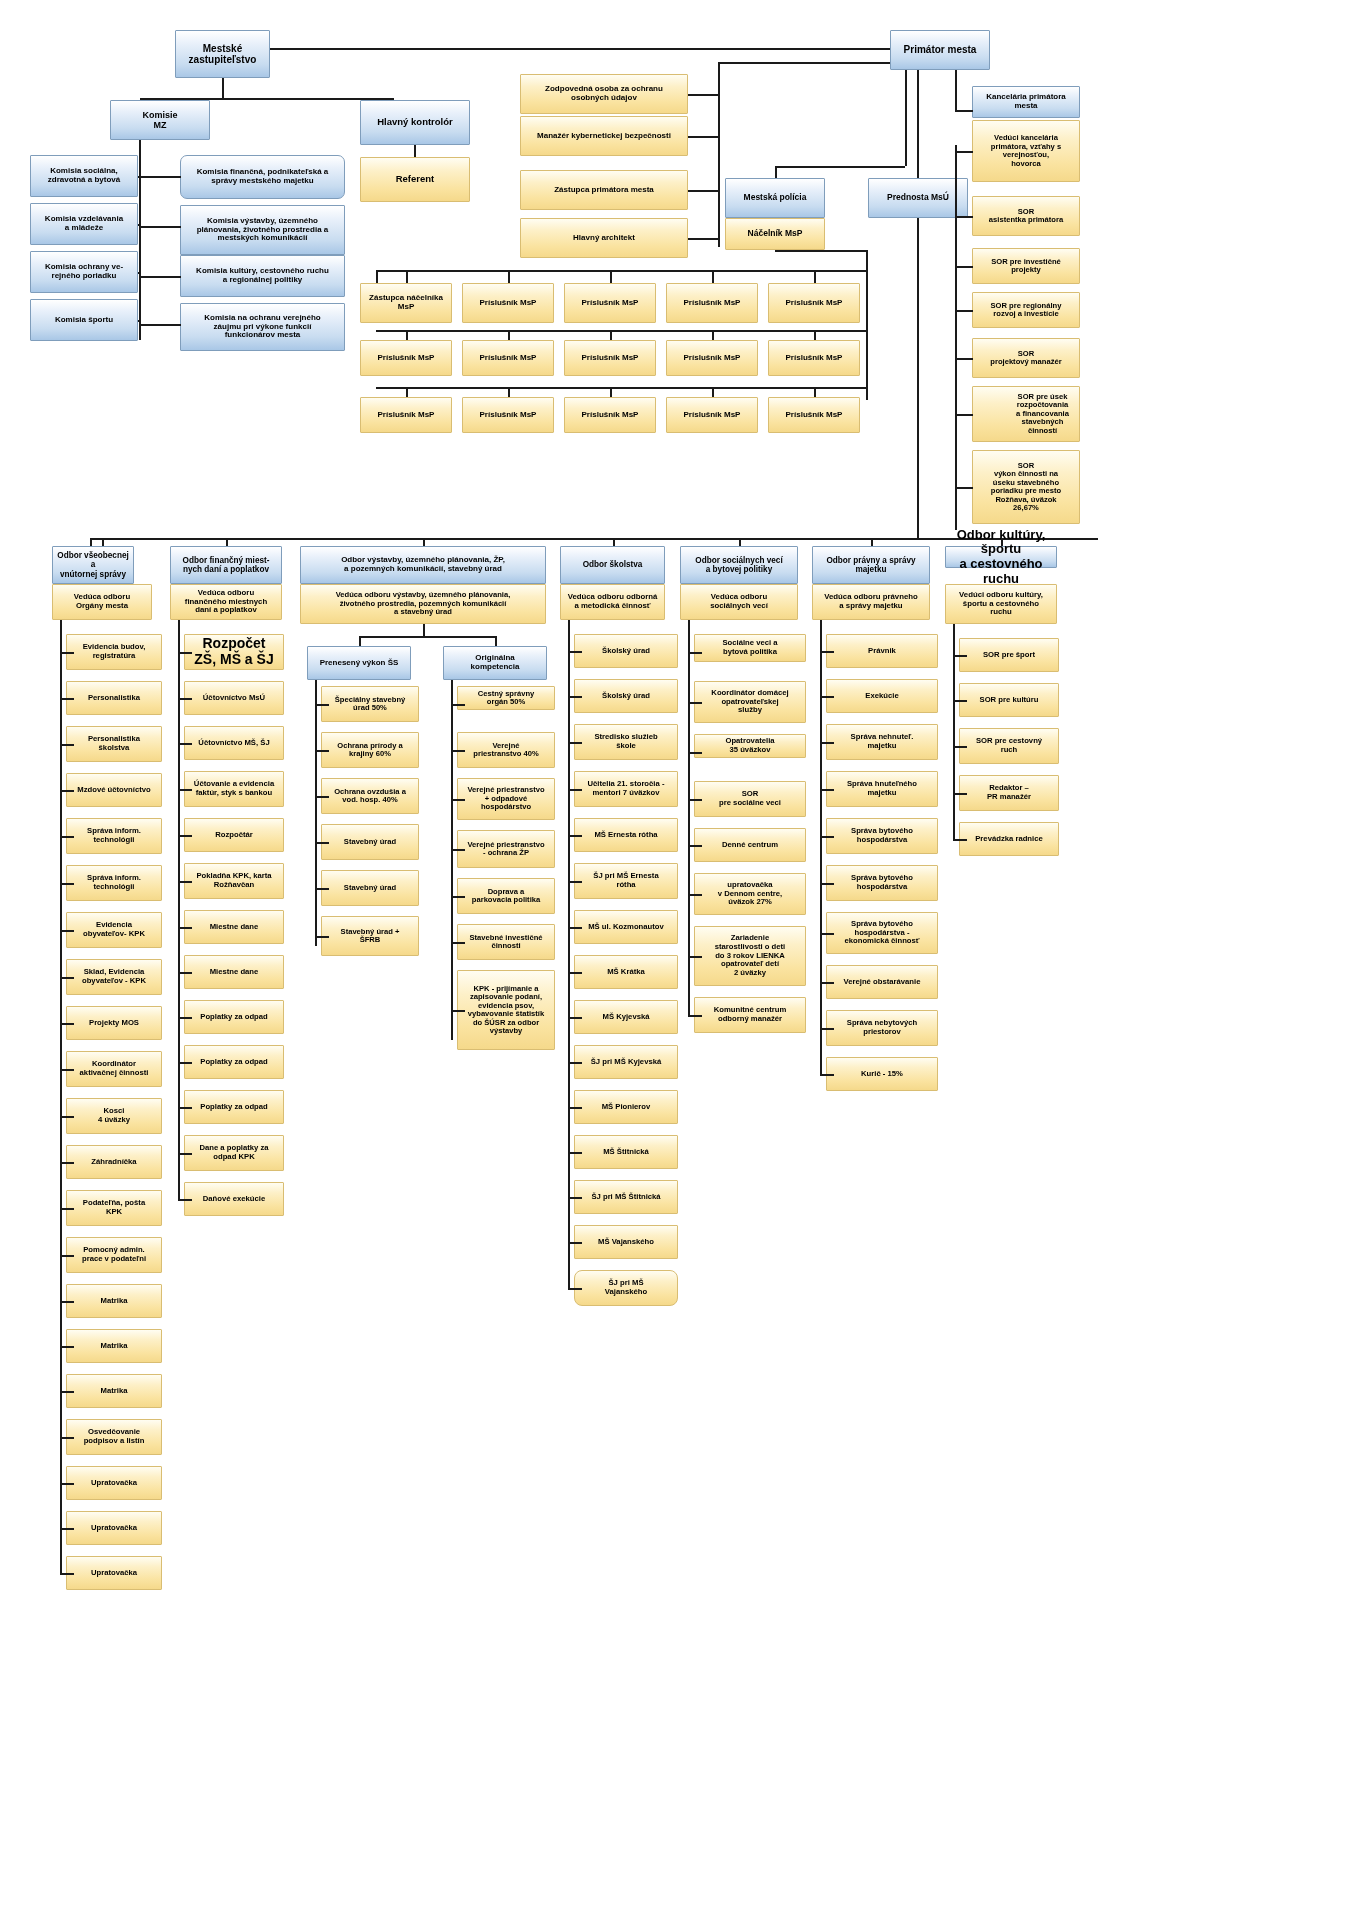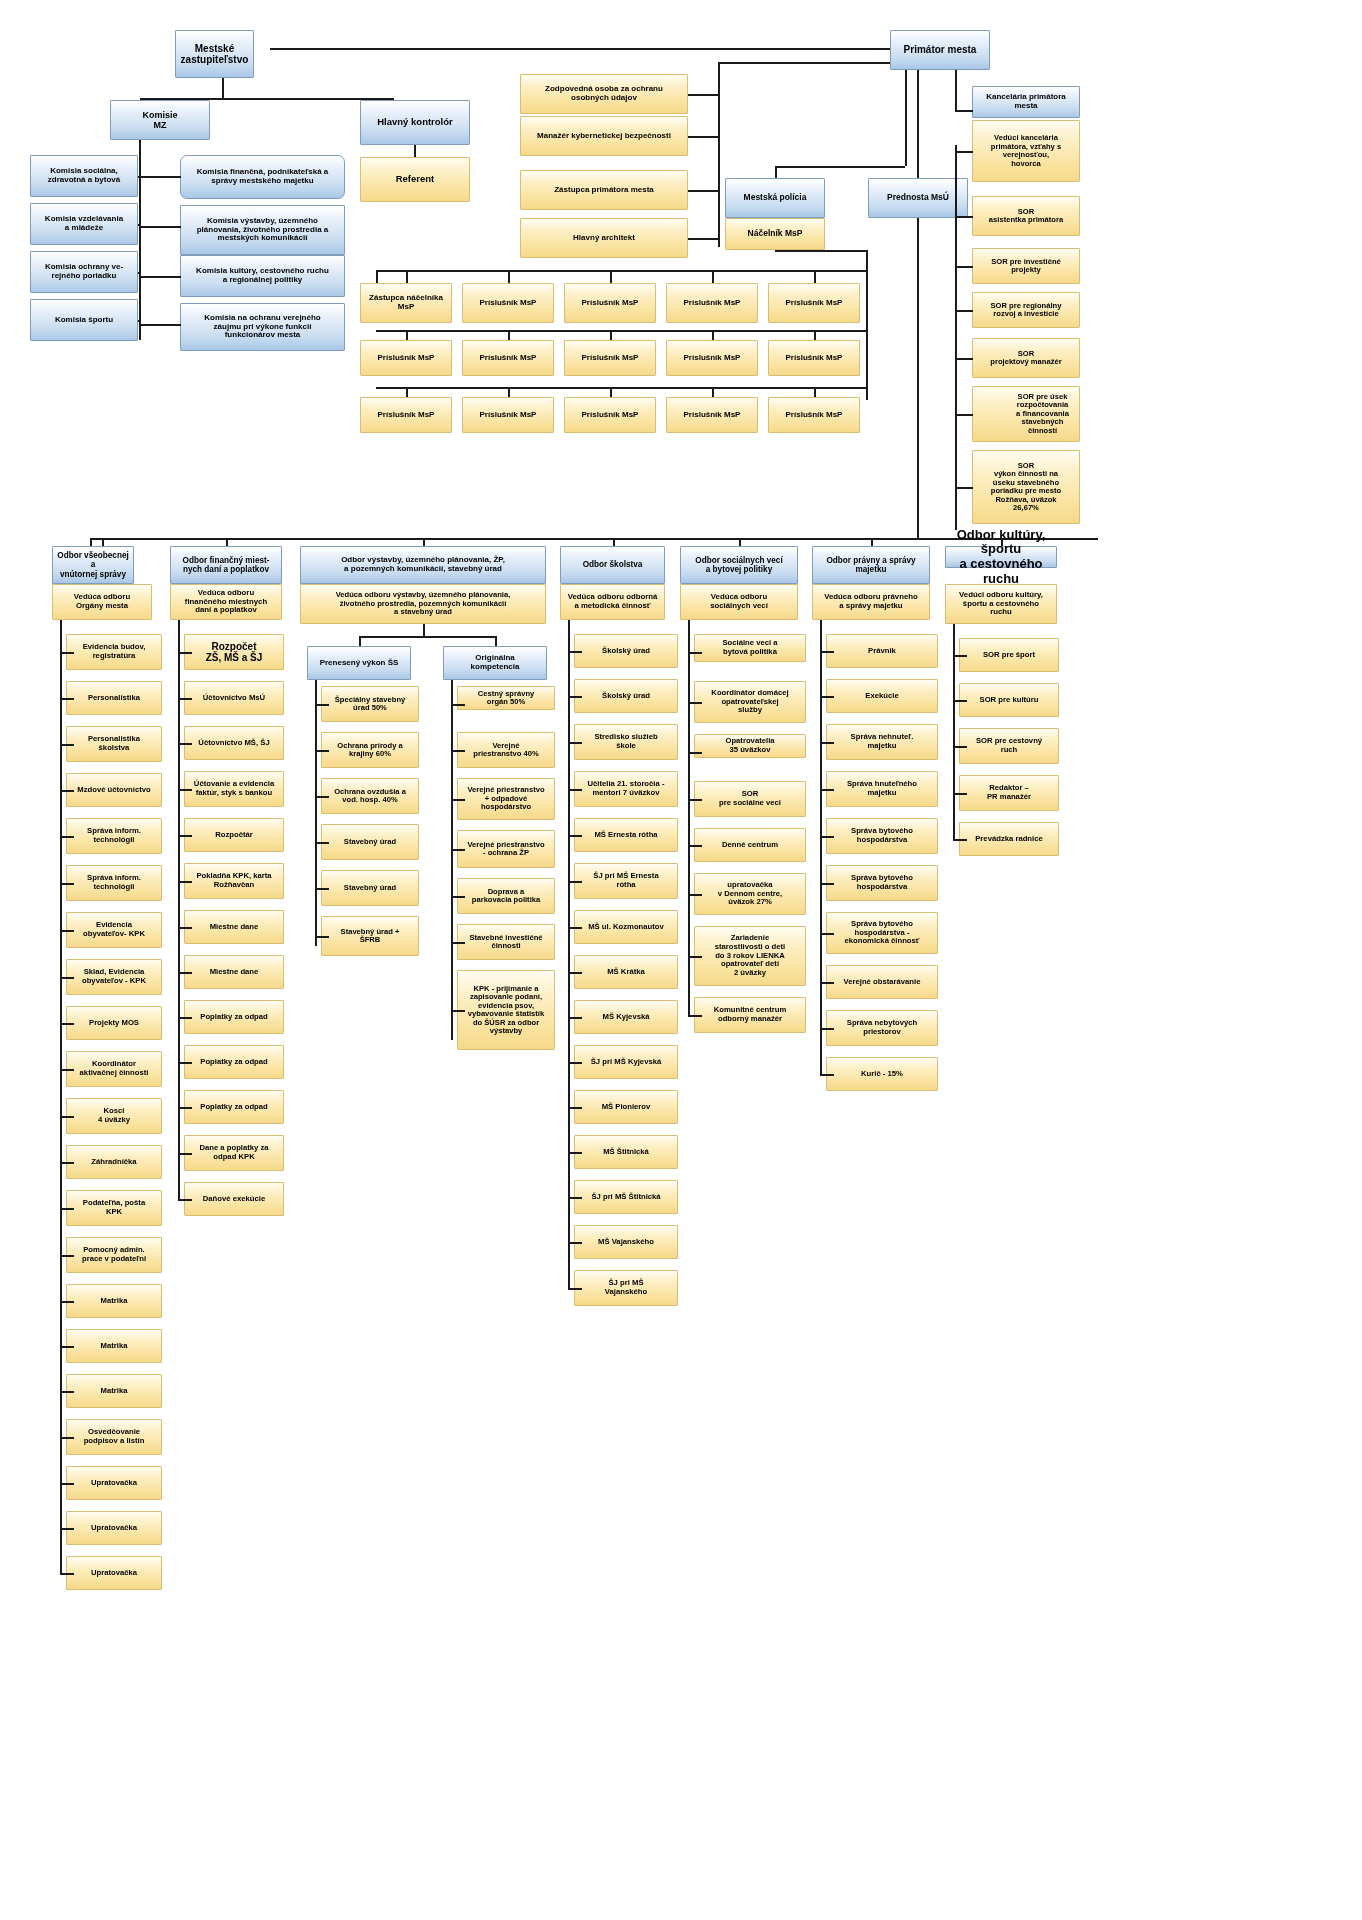--- a/index.html
+++ b/index.html
@@ -15,21 +15,21 @@
   .gold{background:linear-gradient(to bottom,#fffdf2 0%,#fdf0c8 30%,#fae3a0 72%,#f5d98b 100%);
         border-color:#d9bd72;}
   .ln{position:absolute;background:#1a1a1a;}
   .lnh{height:2px;}
   .lnv{width:2px;}
 </style>
 </head>
 <body>
 
 <div id="canvas">
-    <div class="node blue" style="left: 175px; top: 30px; width: 79px; height: 48px; font-size: 10px;">Mestské<br>zastupiteľstvo</div>
+    <div class="node blue" style="left: 175px; top: 30px; width: 95px; height: 48px; font-size: 10px;">Mestské<br>zastupiteľstvo</div>
     <div class="node blue" style="left: 890px; top: 30px; width: 100px; height: 40px; font-size: 10px;">Primátor mesta</div>
     <div class="ln lnh" style="left: 270px; top: 48px; width: 620px;"></div>
     <div class="ln lnv" style="left: 888px; top: 48px; height: 2px;"></div>
     <div class="ln lnv" style="left: 222px; top: 78px; height: 22px;"></div>
     <div class="ln lnh" style="left: 140px; top: 98px; width: 252px;"></div>
     <div class="ln lnv" style="left: 140px; top: 98px; height: 14px;"></div>
     <div class="ln lnv" style="left: 392px; top: 98px; height: 14px;"></div>
     <div class="node blue" style="left: 110px; top: 100px; width: 100px; height: 40px; font-size: 9px;">Komisie<br>MZ</div>
     <div class="node blue" style="left: 360px; top: 100px; width: 110px; height: 45px; font-size: 9.5px;">Hlavný kontrolór</div>
     <div class="ln lnv" style="left: 414px; top: 145px; height: 12px;"></div>
@@ -169,21 +169,21 @@
     <div class="node gold" style="left: 66px; top: 1466px; width: 96px; height: 34px; font-size: 7.7px;">Upratovačka</div>
     <div class="ln lnh" style="left: 60px; top: 1483px; width: 14px;"></div>
     <div class="node gold" style="left: 66px; top: 1511px; width: 96px; height: 34px; font-size: 7.7px;">Upratovačka</div>
     <div class="ln lnh" style="left: 60px; top: 1528px; width: 14px;"></div>
     <div class="node gold" style="left: 66px; top: 1556px; width: 96px; height: 34px; font-size: 7.7px;">Upratovačka</div>
     <div class="ln lnh" style="left: 60px; top: 1573px; width: 14px;"></div>
     <div class="ln lnv" style="left: 60px; top: 620px; height: 953px;"></div>
     <div class="node blue" style="left: 170px; top: 546px; width: 112px; height: 38px; font-size: 8.2px;">Odbor finančný  miest-<br>nych daní a poplatkov</div>
     <div class="node gold" style="left: 170px; top: 584px; width: 112px; height: 36px; font-size: 7.8px;">Vedúca odboru<br>finančného miestnych<br>daní a poplatkov</div>
     <div class="ln lnv" style="left: 226px; top: 538px; height: 8px;"></div>
-    <div class="node gold" style="left: 184px; top: 634px; width: 100px; height: 36px; font-size: 10px;">Rozpočet<br>ZŠ, MŠ a ŠJ</div>
+    <div class="node gold" style="left: 184px; top: 634px; width: 100px; height: 36px; font-size: 14px;">Rozpočet<br>ZŠ, MŠ a ŠJ</div>
     <div class="ln lnh" style="left: 178px; top: 652px; width: 14px;"></div>
     <div class="node gold" style="left: 184px; top: 681px; width: 100px; height: 34px; font-size: 7.7px;">Účtovníctvo MsÚ</div>
     <div class="ln lnh" style="left: 178px; top: 698px; width: 14px;"></div>
     <div class="node gold" style="left: 184px; top: 726px; width: 100px; height: 34px; font-size: 7.7px;">Účtovníctvo MŠ, ŠJ</div>
     <div class="ln lnh" style="left: 178px; top: 743px; width: 14px;"></div>
     <div class="node gold" style="left: 184px; top: 771px; width: 100px; height: 36px; font-size: 7.7px;">Účtovanie a evidencia<br>faktúr, styk s bankou</div>
     <div class="ln lnh" style="left: 178px; top: 789px; width: 14px;"></div>
     <div class="node gold" style="left: 184px; top: 818px; width: 100px; height: 34px; font-size: 7.7px;">Rozpočtár</div>
     <div class="ln lnh" style="left: 178px; top: 835px; width: 14px;"></div>
     <div class="node gold" style="left: 184px; top: 863px; width: 100px; height: 36px; font-size: 7.7px;">Pokladňa KPK, karta<br>Rožňavčan</div>
@@ -266,21 +266,21 @@
     <div class="node gold" style="left: 574px; top: 1045px; width: 104px; height: 34px; font-size: 7.7px;">ŠJ pri MŠ Kyjevská</div>
     <div class="ln lnh" style="left: 568px; top: 1062px; width: 14px;"></div>
     <div class="node gold" style="left: 574px; top: 1090px; width: 104px; height: 34px; font-size: 7.7px;">MŠ Pionierov</div>
     <div class="ln lnh" style="left: 568px; top: 1107px; width: 14px;"></div>
     <div class="node gold" style="left: 574px; top: 1135px; width: 104px; height: 34px; font-size: 7.7px;">MŠ Štitnická</div>
     <div class="ln lnh" style="left: 568px; top: 1152px; width: 14px;"></div>
     <div class="node gold" style="left: 574px; top: 1180px; width: 104px; height: 34px; font-size: 7.7px;">ŠJ pri MŠ Štitnická</div>
     <div class="ln lnh" style="left: 568px; top: 1197px; width: 14px;"></div>
     <div class="node gold" style="left: 574px; top: 1225px; width: 104px; height: 34px; font-size: 7.7px;">MŠ Vajanského</div>
     <div class="ln lnh" style="left: 568px; top: 1242px; width: 14px;"></div>
-    <div class="node gold" style="left: 574px; top: 1270px; width: 104px; height: 36px; font-size: 7.7px;">ŠJ pri MŠ<br>Vajanského</div>
+    <div class="node gold" style="left: 574px; top: 1270px; width: 104px; height: 36px; font-size: 7.7px; border-radius: 8px;">ŠJ pri MŠ<br>Vajanského</div>
     <div class="ln lnh" style="left: 568px; top: 1288px; width: 14px;"></div>
     <div class="ln lnv" style="left: 568px; top: 620px; height: 668px;"></div>
     <div class="node blue" style="left: 680px; top: 546px; width: 118px; height: 38px; font-size: 8.2px;">Odbor sociálnych vecí<br>a bytovej politiky</div>
     <div class="node gold" style="left: 680px; top: 584px; width: 118px; height: 36px; font-size: 7.8px;">Vedúca odboru<br>sociálnych vecí</div>
     <div class="ln lnv" style="left: 739px; top: 538px; height: 8px;"></div>
     <div class="node gold" style="left: 694px; top: 634px; width: 112px; height: 28px; font-size: 7.7px;">Sociálne veci a<br>bytová politika</div>
     <div class="ln lnh" style="left: 688px; top: 652px; width: 14px;"></div>
     <div class="node gold" style="left: 694px; top: 681px; width: 112px; height: 42px; font-size: 7.7px;">Koordinátor domácej<br>opatrovateľskej<br>služby</div>
     <div class="ln lnh" style="left: 688px; top: 702px; width: 14px;"></div>
     <div class="node gold" style="left: 694px; top: 734px; width: 112px; height: 24px; font-size: 7.7px;">Opatrovatelia<br>35 úväzkov</div>

